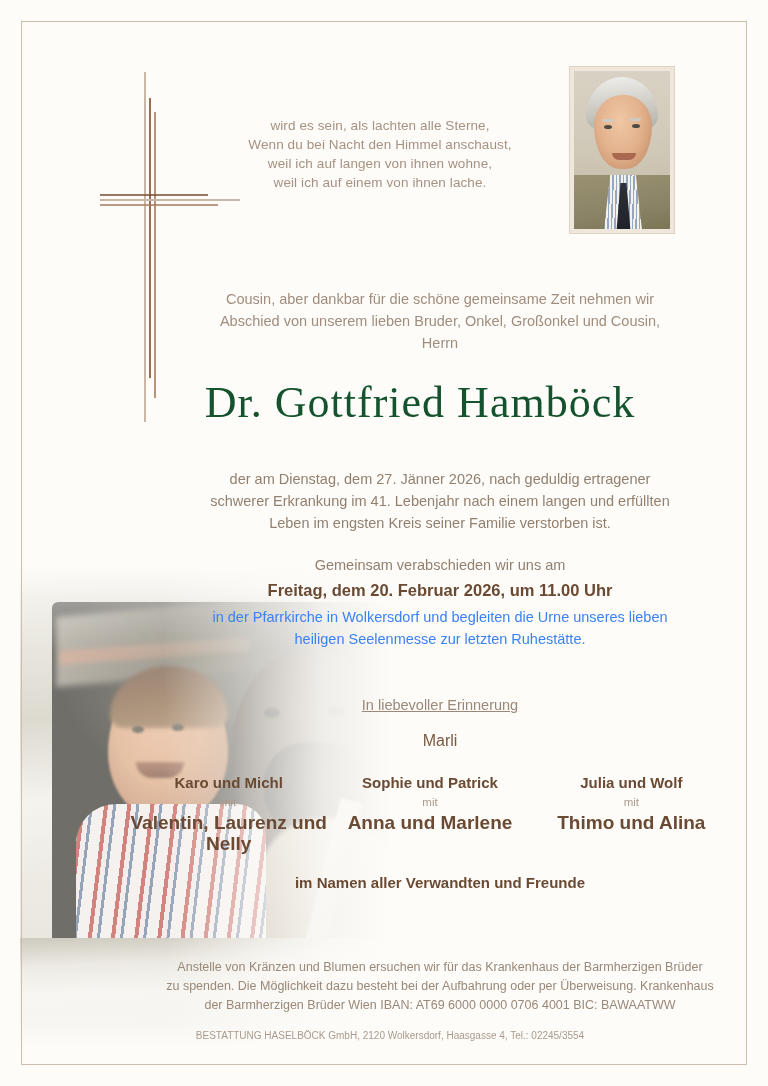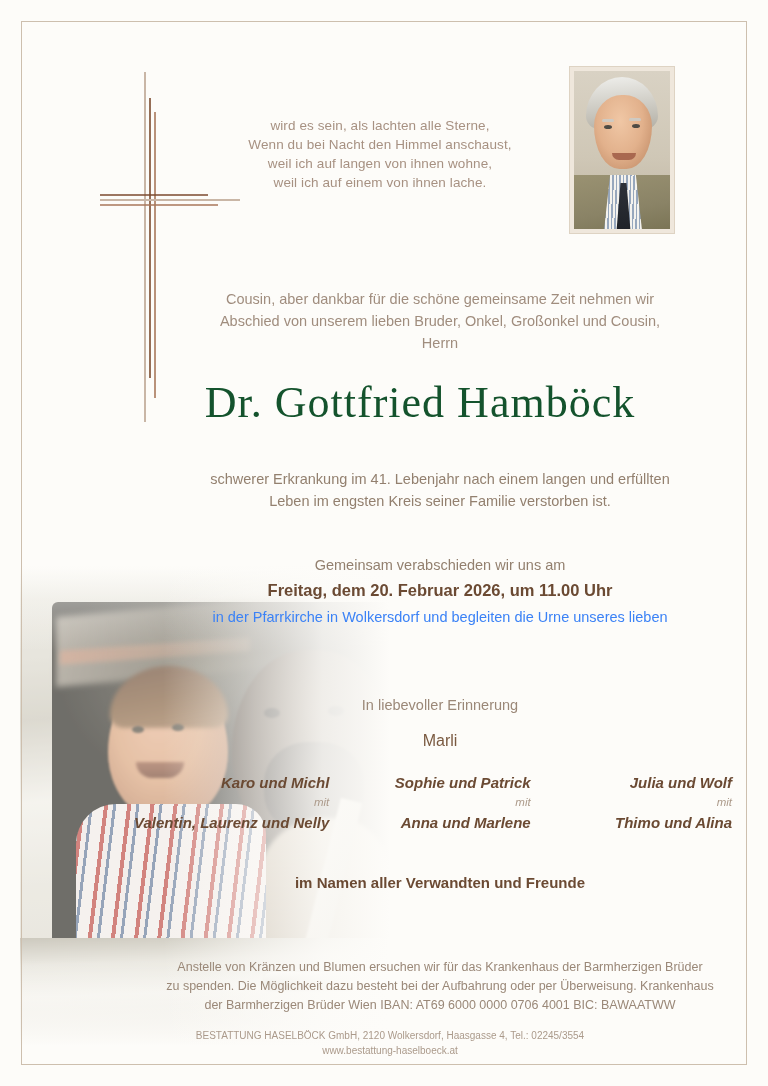--- a/index.html
+++ b/index.html
@@ -337,51 +337,51 @@
     font-size: 14.5px;
     line-height: 22px;
     color: #3b82f6;
   }
 
   .remembrance {
     left: 180px; top: 694px; width: 520px;
     font-size: 14.5px;
     line-height: 22px;
     color: #9b8878;
+    text-decoration: underline;
   }
   .widow {
     left: 180px; top: 730px; width: 520px;
     font-size: 16px;
     line-height: 22px;
     color: #7a5a41;
   }
 
   .families {
     left: 128px; top: 772px; width: 604px;
     display: flex;
     justify-content: space-between;
   }
   .fam-col {
     flex: 1 1 0;
-    text-align: right;
-    font-style: italic;
+    text-align: center;
   }
   .fam-top {
     font-size: 15px;
     font-weight: bold;
     color: #6b4a33;
     line-height: 21px;
   }
   .fam-mit {
     font-size: 11.5px;
     color: #ad9b8b;
     line-height: 19px;
   }
   .fam-bot {
-    font-size: 15px;
+    font-size: 19px;
     font-weight: bold;
     color: #6b4a33;
     line-height: 21px;
   }
 
   .closing {
     left: 180px; top: 872px; width: 520px;
     font-size: 15px;
     font-weight: bold;
     color: #6b4a33;
@@ -476,28 +476,30 @@
 
     <div class="blk intro">
       <div>Cousin, aber dankbar für die schöne gemeinsame Zeit nehmen wir</div>
       <div>Abschied von unserem lieben Bruder, Onkel, Großonkel und Cousin,</div>
       <div>Herrn</div>
     </div>
 
     <div class="blk name">Dr. Gottfried Hamböck</div>
 
     <div class="blk death">
+      <div>der am Dienstag, dem 27. Jänner 2026, nach geduldig ertragener</div>
       <div>schwerer Erkrankung im 41. Lebenjahr nach einem langen und erfüllten</div>
       <div>Leben im engsten Kreis seiner Familie verstorben ist.</div>
     </div>
 
     <div class="blk svc-lead">Gemeinsam verabschieden wir uns am</div>
     <div class="blk svc-date">Freitag, dem 20. Februar 2026, um 11.00 Uhr</div>
     <div class="blk svc-rest">
       <div>in der Pfarrkirche in Wolkersdorf und begleiten die Urne unseres lieben</div>
+      <div>heiligen Seelenmesse zur letzten Ruhestätte.</div>
     </div>
 
     <div class="blk remembrance">In liebevoller Erinnerung</div>
     <div class="blk widow">Marli</div>
 
     <div class="blk families">
       <div class="fam-col">
         <div class="fam-top">Karo und Michl</div>
         <div class="fam-mit">mit</div>
         <div class="fam-bot">Valentin, Laurenz und Nelly</div>
@@ -516,16 +518,15 @@
 
     <div class="blk closing">im Namen aller Verwandten und Freunde</div>
 
     <div class="blk donation">
       <div>Anstelle von Kränzen und Blumen ersuchen wir für das Krankenhaus der Barmherzigen Brüder</div>
       <div>zu spenden. Die Möglichkeit dazu besteht bei der Aufbahrung oder per Überweisung. Krankenhaus</div>
       <div>der Barmherzigen Brüder Wien  IBAN: AT69 6000 0000 0706 4001 BIC: BAWAATWW</div>
     </div>
 
     <div class="blk footer1">BESTATTUNG HASELBÖCK GmbH, 2120 Wolkersdorf, Haasgasse 4, Tel.: 02245/3554</div>
-    <div class="blk footer2">www.bestattung-haselboeck.at</div>
 
   </div>
 </div>
 
 </body></html>

